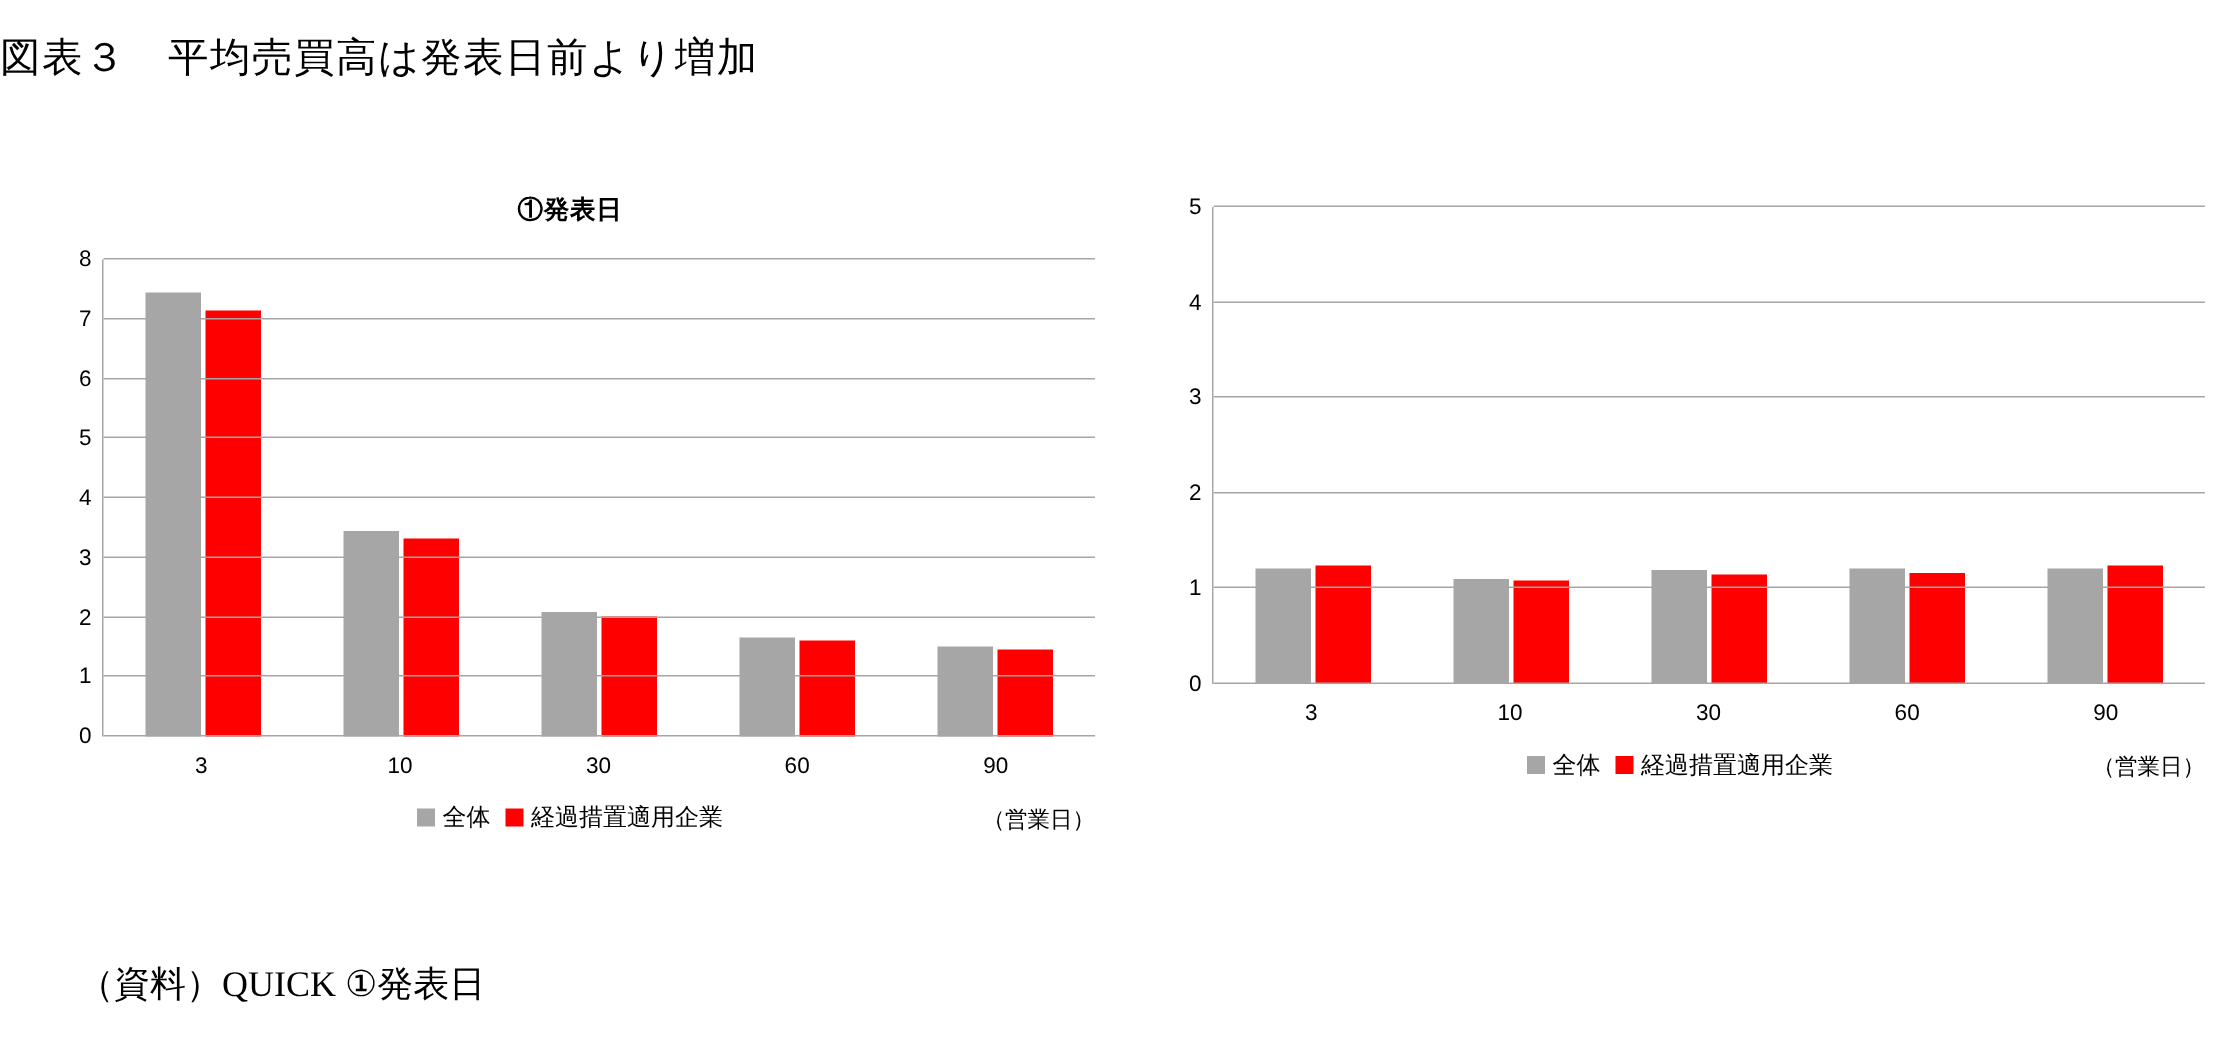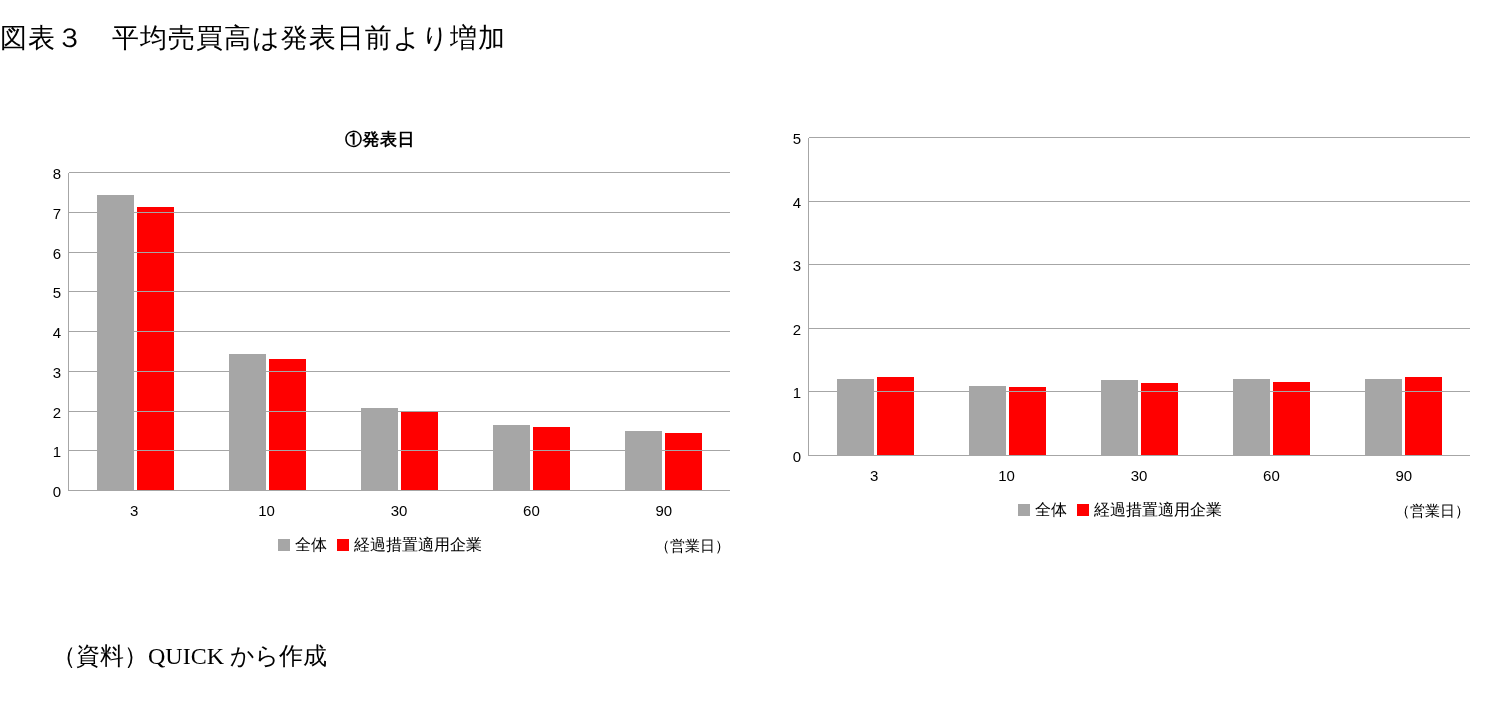--- a/index.html
+++ b/index.html
@@ -263,13 +263,13 @@
         <span class="swatch total"></span><span>全体</span>
       </span>
       <span class="legend-entry">
         <span class="swatch applied"></span><span>経過措置適用企業</span>
       </span>
     </div>
     <div class="unit-note">（営業日）</div>
   </div>
 </div>
 
-<div class="source">（資料）QUICK から作成</div>
+<div class="source">（資料）QUICK ①発表日</div>
 
 </body></html>

